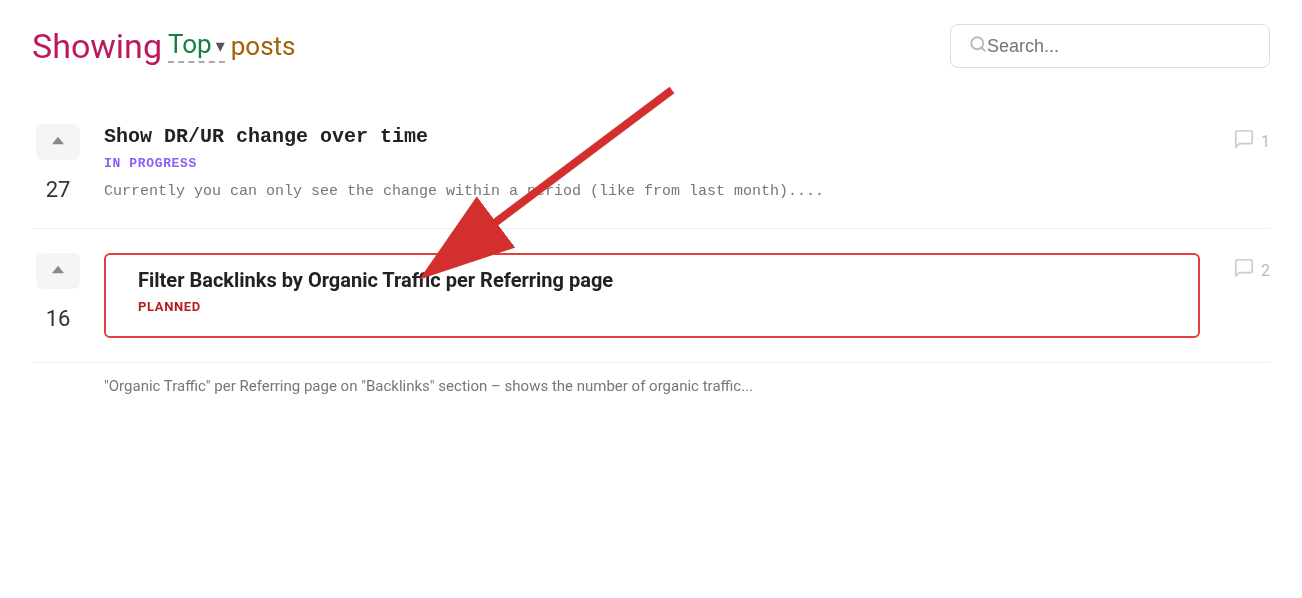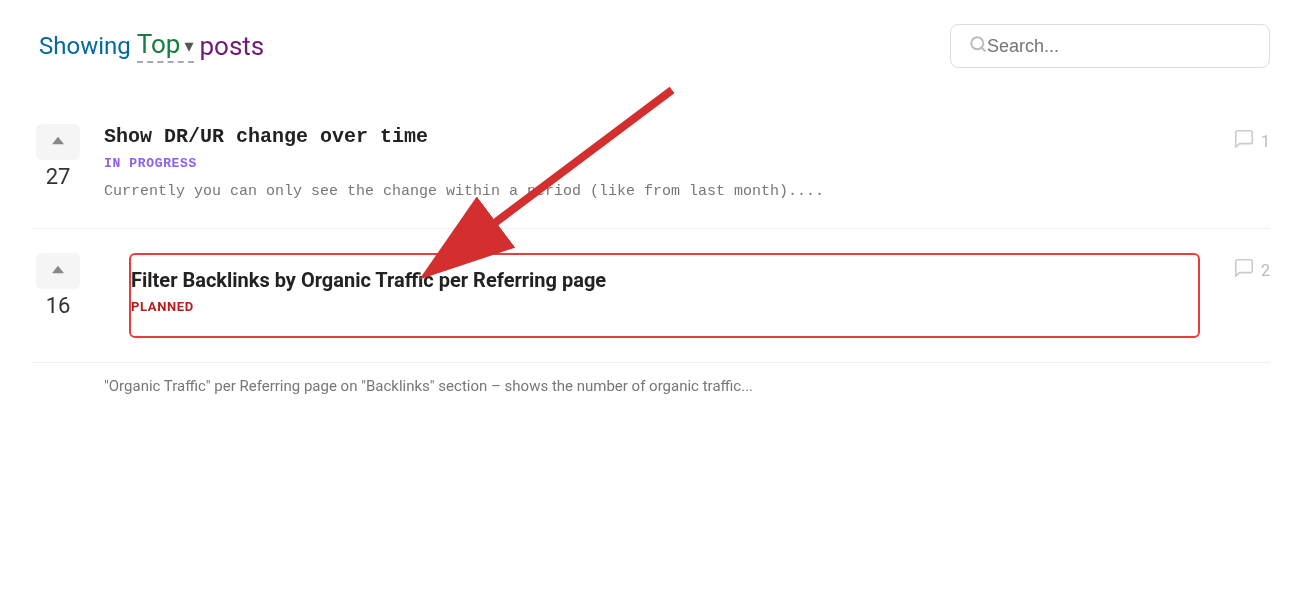--- a/index.html
+++ b/index.html
@@ -20,23 +20,22 @@
       margin-bottom: 32px;
     }
     .header-left {
       display: flex;
       align-items: center;
       gap: 6px;
       font-size: 26px;
       color: #333;
     }
     .header-left .showing-label {
-      font-size: 24px;
-      color: #0369a1;
-      margin-left: 7px;
+      font-size: 34px;
+      color: #be185d;
     }
     .sort-dropdown {
       display: flex;
       align-items: center;
       gap: 4px;
       cursor: pointer;
       border-bottom: 2px dashed #aaa;
       padding-bottom: 2px;
     }
     .sort-dropdown .sort-label {
@@ -44,21 +43,21 @@
       color: #15803d;
       font-weight: 400;
     }
     .sort-dropdown .chevron-icon {
       font-size: 18px;
       color: #555;
       margin-top: 2px;
     }
     .posts-label {
       font-size: 26px;
-      color: #701a75;
+      color: #a16207;
     }
 
     
     .search-box {
       display: flex;
       align-items: center;
       border: 1.5px solid #ddd;
       border-radius: 8px;
       padding: 10px 18px;
       width: 320px;
@@ -91,21 +90,21 @@
       padding: 24px 0;
       border-bottom: 1px solid #f0f0f0;
       position: relative;
     }
 
     
     .vote-block {
       display: flex;
       flex-direction: column;
       align-items: center;
-      gap: 4px;
+      gap: 17px;
       min-width: 52px;
     }
     .vote-arrow {
       width: 44px;
       height: 36px;
       background: #f5f5f5;
       border-radius: 6px;
       display: flex;
       align-items: center;
       justify-content: center;
@@ -234,21 +233,21 @@
   <div class="post-item" style="position:relative;">
     <div class="vote-block">
       <div class="vote-arrow">
         <svg viewBox="0 0 24 24" xmlns="http://www.w3.org/2000/svg">
           <path d="M12 5l8 10H4z"></path>
         </svg>
       </div>
       <span class="vote-count">16</span>
     </div>
 
-    <div style="flex:1; border: 2px solid #e53e3e; border-radius: 6px; padding: 12px 0; margin-left: 25px;">
+    <div style="flex:1; border: 2px solid #e53e3e; border-radius: 6px; padding: 12px 32px;">
       <div class="post-title">Filter Backlinks by Organic Traffic per Referring page</div>
       <div class="post-status planned">PLANNED</div>
     </div>
     <div class="comment-block">
       <span class="comment-icon">
         <svg width="22" height="22" viewBox="0 0 24 24" fill="none" stroke="#ccc" stroke-width="1.8" stroke-linecap="round" stroke-linejoin="round">
           <path d="M21 15a2 2 0 0 1-2 2H7l-4 4V5a2 2 0 0 1 2-2h14a2 2 0 0 1 2 2z"></path>
         </svg>
       </span>
       <span class="comment-count">2</span>

